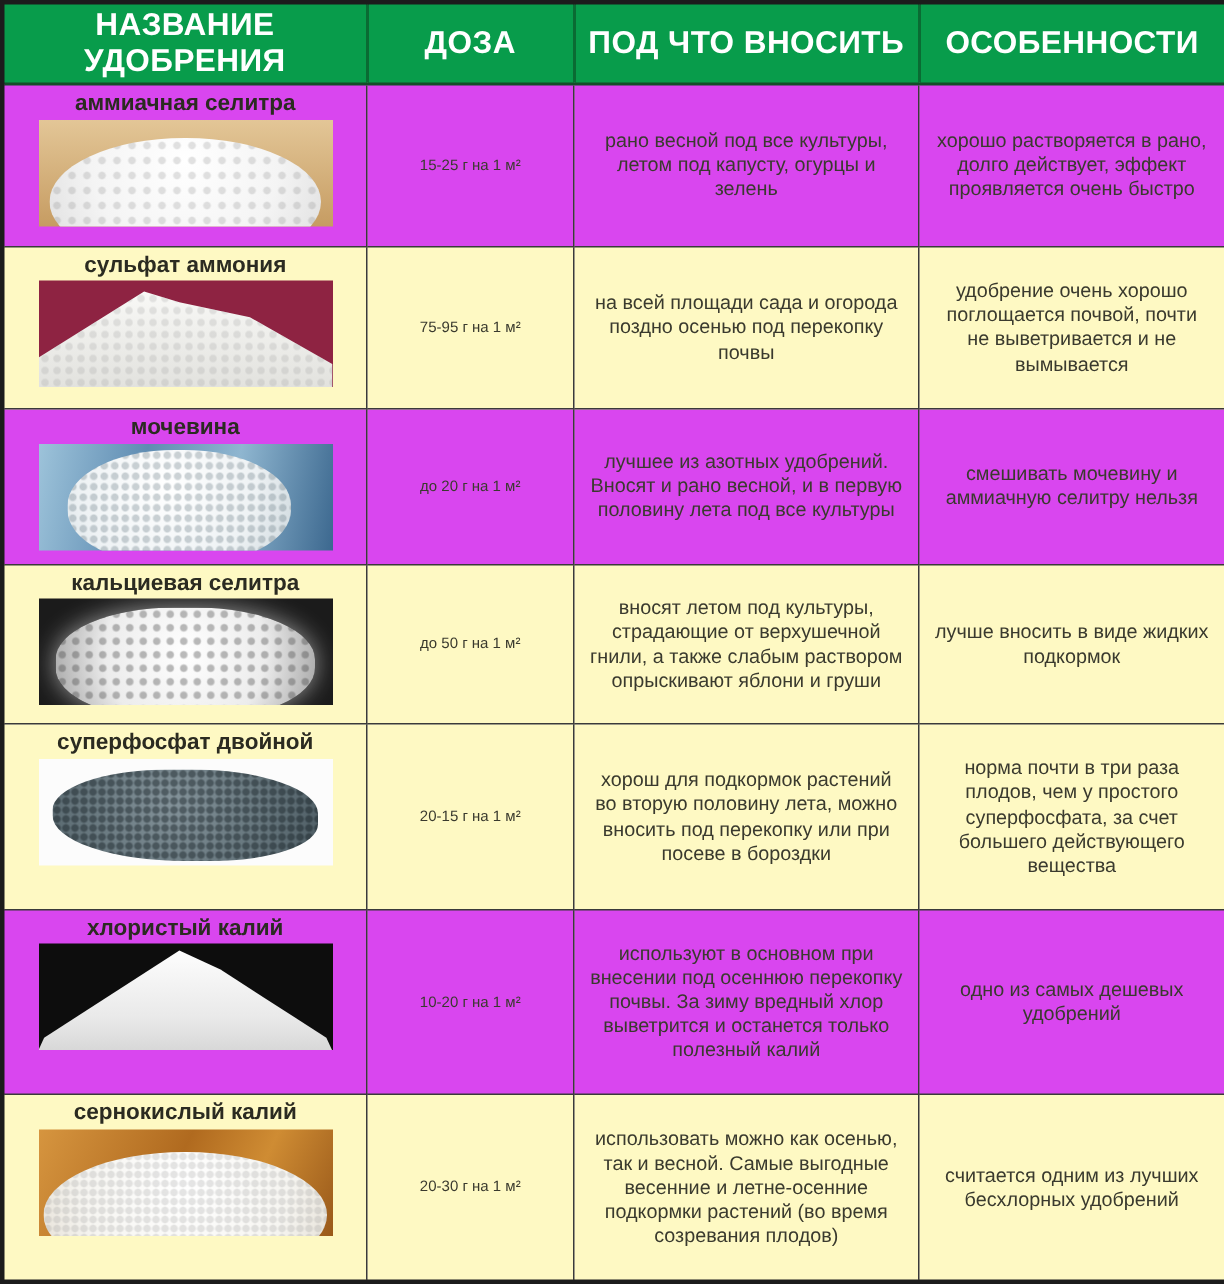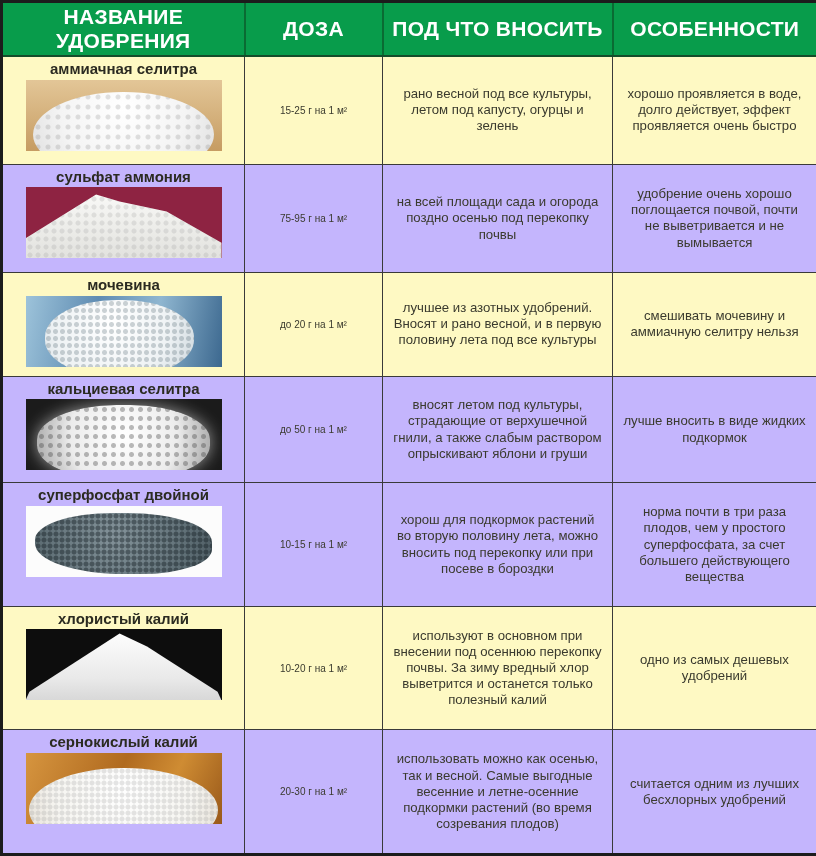--- a/index.html
+++ b/index.html
@@ -32,22 +32,22 @@
   }
   th:first-child { border-left: none; }
 
   td {
     border: 1.6px solid #3a3a3a;
     vertical-align: middle;
     text-align: center;
     color: #3a3a2e;
     padding: 18px 10px;
   }
-  tr.row-yellow td { background: #fef9c3; }
-  tr.row-green  td { background: #c4b5fd; }
+  tr.row-yellow td { background: #d946ef; }
+  tr.row-green  td { background: #fef9c3; }
 
   tbody tr:nth-child(1){height:103px}
   tbody tr:nth-child(2){height:103px}
   tbody tr:nth-child(3){height:98px}
   tbody tr:nth-child(4){height:98px}
   tbody tr:nth-child(5){height:98px}
   tbody tr:nth-child(6){height:100px}
   tbody tr:nth-child(7){height:78px}
   tbody tr:nth-child(8){height:106px}
 
@@ -181,21 +181,21 @@
       <div class="fert-name">аммиачная селитра</div>
       <div class="photo p1"></div>
     </td>
     <td>
       <div class="dose-text">15-25 г на 1 м²</div>
     </td>
     <td>
       <div class="body-text">рано весной под все культуры, летом под капусту, огурцы и зелень</div>
     </td>
     <td>
-      <div class="body-text">хорошо проявляется в воде, долго действует, эффект проявляется очень быстро</div>
+      <div class="body-text">хорошо растворяется в рано, долго действует, эффект проявляется очень быстро</div>
     </td>
   </tr>
 
   <tr class="row-green">
     <td class="name-cell">
       <div class="fert-name">сульфат аммония</div>
       <div class="photo p2"></div>
     </td>
     <td>
       <div class="dose-text">75-95 г на 1 м²</div>
@@ -240,21 +240,21 @@
     </td>
   </tr>
 
 
   <tr class="row-green">
     <td class="name-cell">
       <div class="fert-name">суперфосфат двойной</div>
       <div class="photo p6"></div>
     </td>
     <td>
-      <div class="dose-text">10-15 г на 1 м²</div>
+      <div class="dose-text">20-15 г на 1 м²</div>
     </td>
     <td>
       <div class="body-text">хорош для подкормок растений во вторую половину лета, можно вносить под перекопку или при посеве в бороздки</div>
     </td>
     <td>
       <div class="body-text">норма почти в три раза плодов, чем у простого суперфосфата, за счет большего действующего вещества</div>
     </td>
   </tr>
 
   <tr class="row-yellow">

